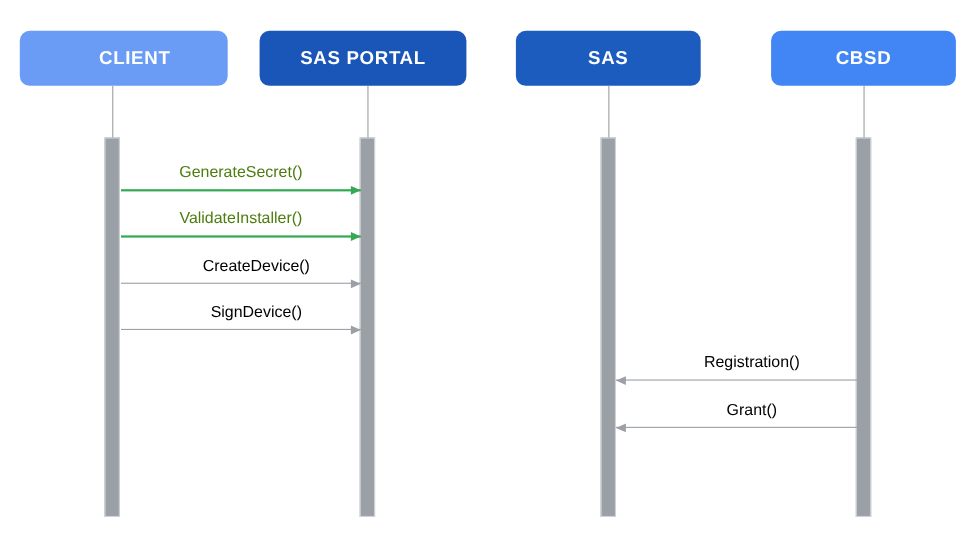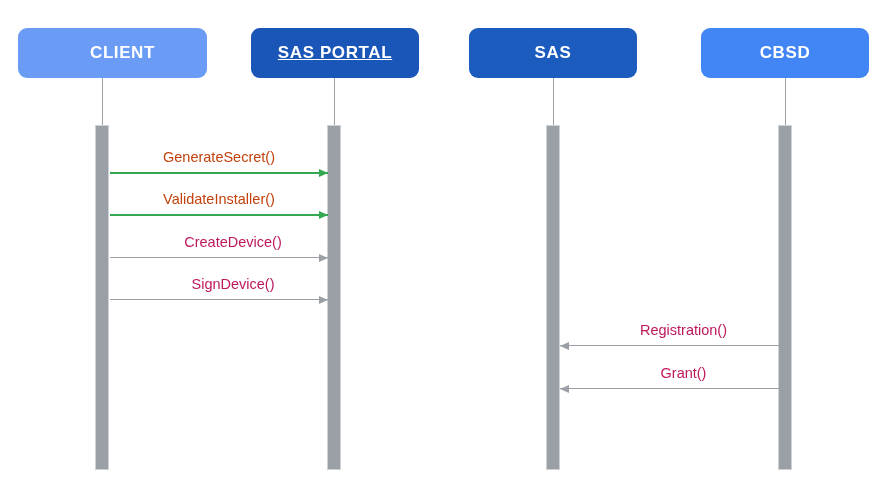--- a/index.html
+++ b/index.html
@@ -23,21 +23,21 @@
     border-radius: 9px;
     display: flex;
     align-items: center;
     justify-content: center;
     color: #ffffff;
     font-size: 17px;
     font-weight: bold;
     letter-spacing: 0.6px;
   }
   .actor-client     { left: 18px;  width: 169px; background: #6B9CF5; padding-left: 20px; }
-  .actor-sas-portal { left: 251px; width: 168px; background: #1A55B8; text-decoration: underline; }
+  .actor-sas-portal { left: 236px; width: 188px; background: #1A55B8; }
   .actor-sas        { left: 469px; width: 168px; background: #1C5CBE; }
   .actor-cbsd       { left: 701px; width: 168px; background: #4285F4; }
 
   
   .lifeline {
     position: absolute;
     top: 78px;
     width: 1px;
     height: 48px;
     background: #9AA0A6;
@@ -79,22 +79,22 @@
 
   .msg-label {
     position: absolute;
     left: 0;
     right: 0;
     top: -23px;
     text-align: center;
     font-size: 14.5px;
     white-space: nowrap;
   }
-  .msg-green .msg-label { color: #c2410c; }
-  .msg-gray  .msg-label { color: #be185d; padding-left: 28px; }
+  .msg-green .msg-label { color: #4d7c0f; }
+  .msg-gray  .msg-label { color: #000000; padding-left: 28px; }
 
   .msg-line {
     position: absolute;
     left: 0;
     right: 0;
     top: 0;
   }
   .msg-green .msg-line { height: 1.6px; background: #34A853; }
   .msg-gray  .msg-line { height: 1.2px; background: #9AA0A6; }
 

